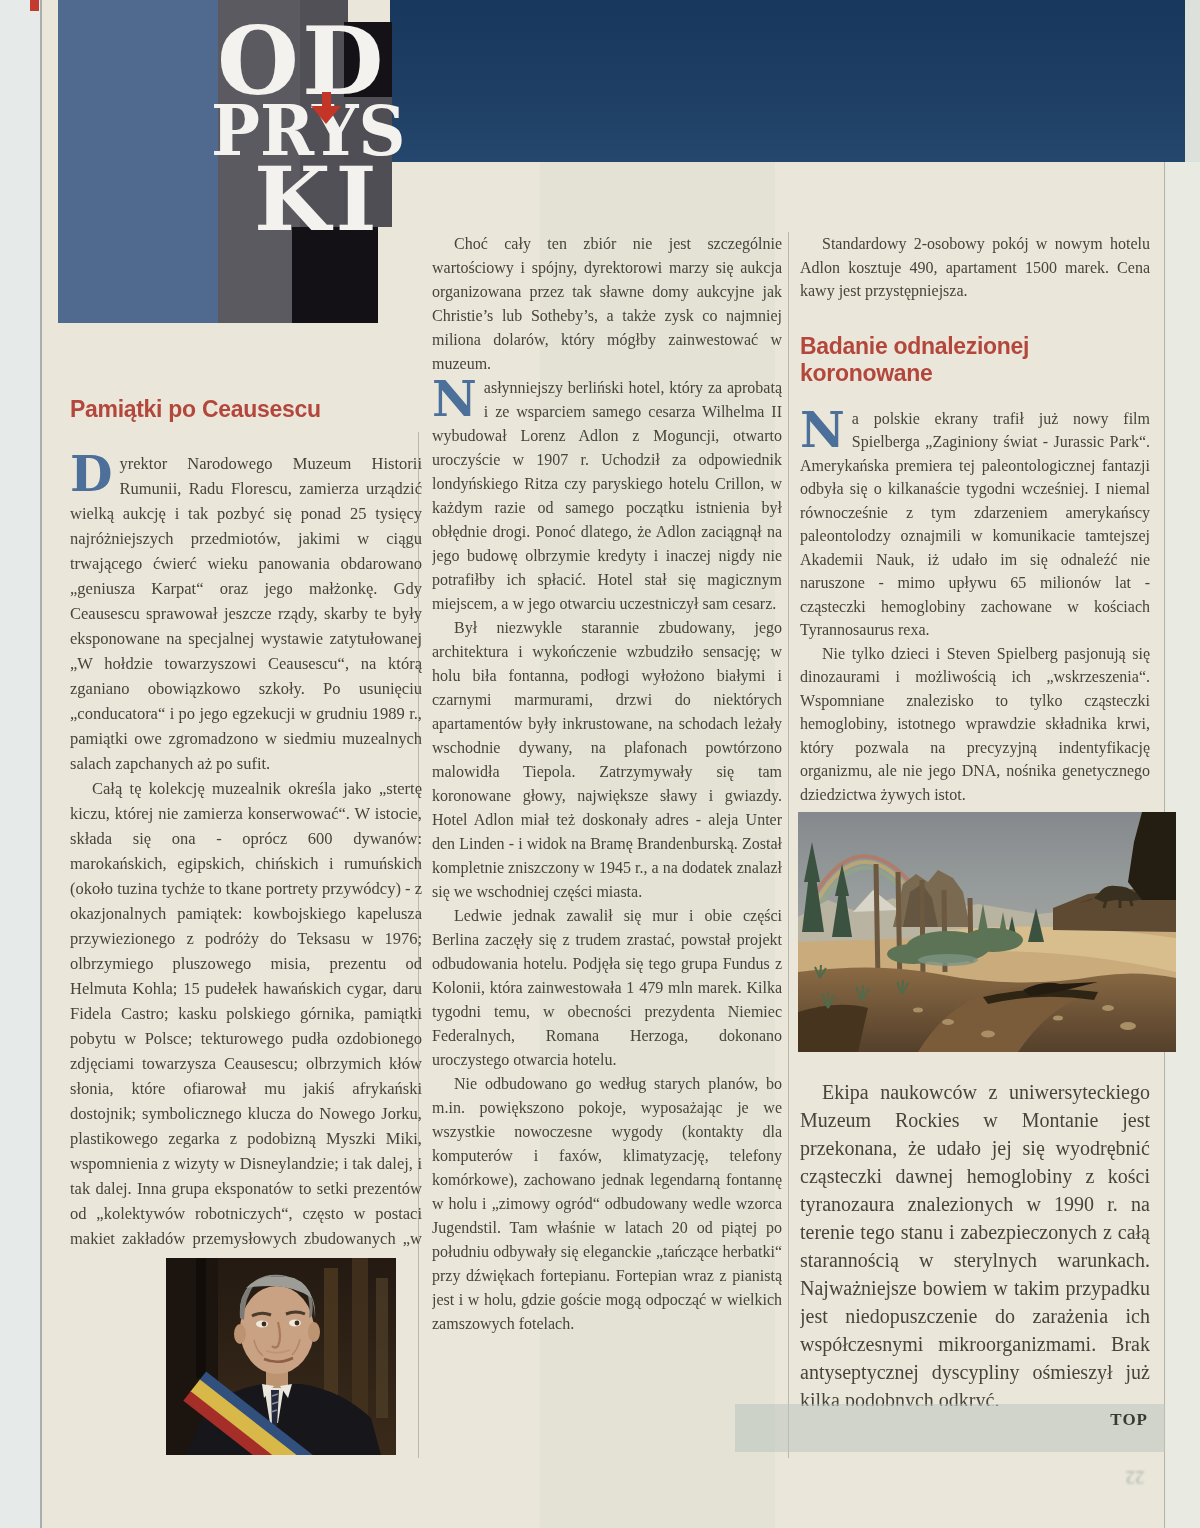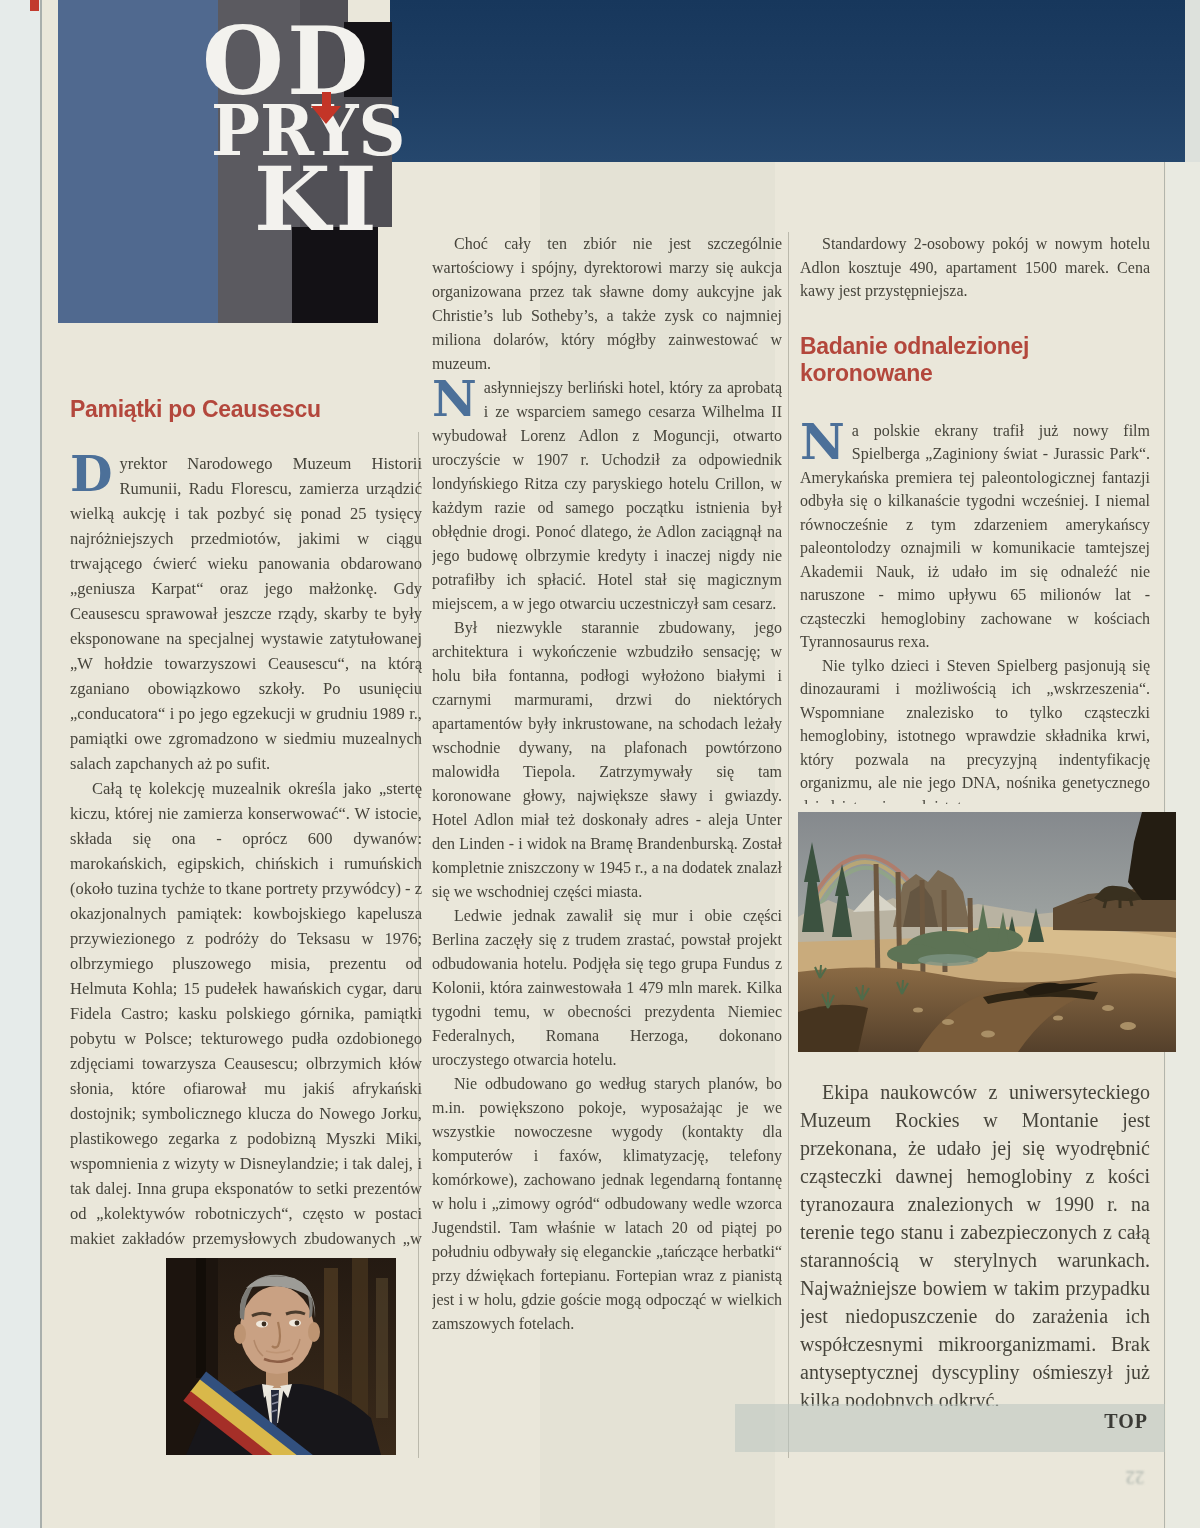--- a/index.html
+++ b/index.html
@@ -19,52 +19,52 @@
   .top-right-corner{left:1185px;top:0;width:15px;height:162px;background:#dde1dc;}
   
   .navy-bar{left:390px;top:0;width:795px;height:162px;background:linear-gradient(180deg,#17375c 0%,#1e3e63 55%,#25476d 100%);}
   .logo-blue{left:58px;top:0;width:160px;height:323px;background:#50698f;}
   .logo-gray{left:218px;top:0;width:130px;height:323px;background:#5b5a60;}
   .logo-gray-dark{left:300px;top:0;width:48px;height:323px;background:rgba(0,0,0,0.10);}
   .logo-black-top{left:344px;top:22px;width:48px;height:75px;background:#141216;}
   .logo-gray-right{left:344px;top:97px;width:48px;height:130px;background:#4f4e54;}
   .logo-black-bottom{left:292px;top:227px;width:86px;height:96px;background:#131115;}
   .logo-word{color:#f3f2ee;font-family:"DejaVu Serif", serif;font-weight:700;line-height:1;white-space:nowrap;}
-  .logo-od{left:202px;top:14px;font-size:94px;letter-spacing:3px;}
+  .logo-od{left:217px;top:14px;font-size:94px;letter-spacing:3px;}
   .logo-prys{left:211px;top:96px;font-size:70px;letter-spacing:0px;transform:scaleX(0.93);transform-origin:left top;}
   .logo-ki{left:254px;top:155px;font-size:88px;letter-spacing:5px;text-align:right;}
   .arrow-stem{left:322px;top:92px;width:9px;height:15px;background:#c33527;}
   .arrow-head{left:311px;top:106px;width:0;height:0;border-left:15px solid transparent;border-right:15px solid transparent;border-top:18px solid #c33527;}
   
   .rule-1{left:418px;top:432px;width:1px;height:1026px;background:#bbb9ac;}
   .rule-2{left:788px;top:232px;width:1px;height:1226px;background:#bbb9ac;}
   
   .col{color:#46443b;font-size:16.5px;line-height:25px;text-align:justify;}
   .col p{margin:0;}
   .col p.ind{text-indent:22px;}
   .col-1{left:70px;top:396px;width:352px;height:852px;overflow:hidden;}
   .col-2{left:432px;top:232px;width:350px;height:1262px;overflow:hidden;font-size:16px;line-height:24px;}
   .col-3a{left:800px;top:232px;width:350px;height:572px;overflow:hidden;font-size:16px;line-height:23.5px;}
   .col-3b{left:800px;top:1078px;width:350px;height:328px;overflow:hidden;font-size:20px;line-height:28px;}
   h2.red{font-family:"Liberation Sans", sans-serif;font-weight:700;color:#b3473c;
          font-size:23px;line-height:27px;letter-spacing:-0.3px;margin:0;}
   .col-1 h2.red{margin-bottom:28px;}
   .col-2 h2.red{margin-top:28px;margin-bottom:26px;}
-  .col-3a h2.red{margin-top:30px;margin-bottom:32px;}
+  .col-3a h2.red{margin-top:30px;margin-bottom:20px;}
   h2.red span{display:block;}
   .drop{float:left;font-family:"DejaVu Serif", serif;font-weight:700;font-size:49px;line-height:40px;
         color:#4c7099;margin:3px 7px 0 0;}
   
   .photo-frame{overflow:hidden;}
   .photo-ceausescu{left:166px;top:1258px;width:230px;height:197px;}
   .photo-dino{left:798px;top:812px;width:378px;height:240px;}
   
   .top-band{left:735px;top:1404px;width:430px;height:48px;background:rgba(186,196,192,0.55);}
   .signature{left:1020px;top:1410px;width:128px;text-align:right;
-             font-family:"Liberation Serif", serif;font-weight:700;font-size:20px;color:#3a3a35;letter-spacing:1px;}
+             font-family:"Liberation Serif", serif;font-weight:700;font-size:17px;color:#3a3a35;letter-spacing:1px;}
   .ghost-num{left:1118px;top:1466px;width:34px;text-align:center;font-family:"Liberation Serif", serif;
              font-weight:700;font-size:19px;color:#93a09b;opacity:0.5;filter:blur(1.2px);transform:rotate(180deg);}
 </style>
 </head>
 <body>
 
 <div class="abs edge-strip"></div>
 <div class="abs edge-line"></div>
 <div class="abs corner-tick"></div>
 <div class="abs mid-band"></div>

